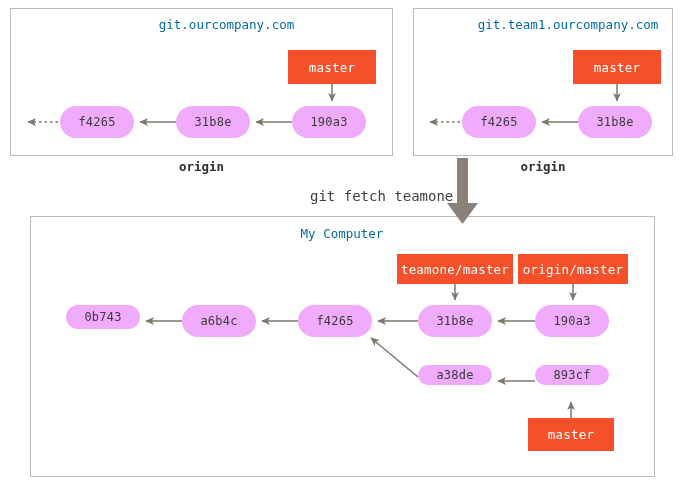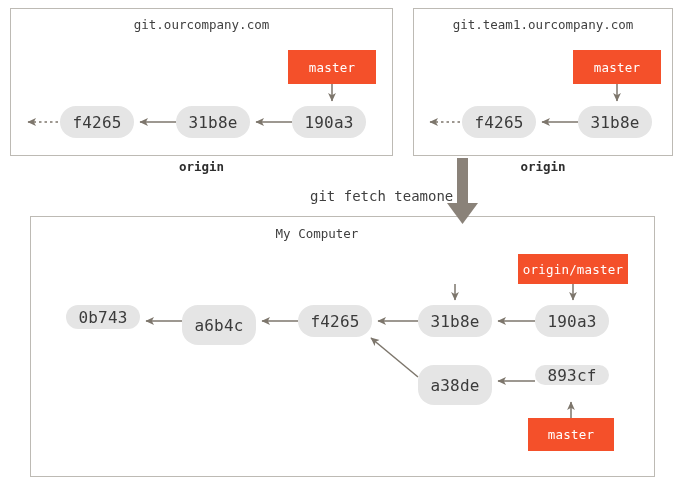--- a/index.html
+++ b/index.html
@@ -14,42 +14,43 @@
 
   .panel{
     position:absolute;
     background:#ffffff;
     border:1px solid #bdbab4;
     box-sizing:border-box;
   }
   .panel-title{
     position:absolute;
     font-size:12.5px;
-    color:#404040;
+    color:#0369a1;
     white-space:nowrap;
     text-align:center;
+    padding-left:25px;
   }
   .panel-caption{
     position:absolute;
     font-size:12.5px;
     font-weight:bold;
     color:#2e2e2e;
     white-space:nowrap;
     text-align:center;
   }
 
   .commit{
     position:absolute;
-    background:#e5e5e5;
+    background:#f0abfc;
     border-radius:16px;
     box-sizing:border-box;
     display:flex;
     align-items:center;
     justify-content:center;
-    font-size:16px;
+    font-size:12px;
     color:#3b3b3b;
     letter-spacing:.2px;
     z-index:3;
   }
 
   .branch{
     position:absolute;
     background:#f4502a;
     box-sizing:border-box;
     display:flex;
@@ -121,27 +122,28 @@
   </div>
 
   <div class="branch" style="left:573px;top:50px;width:88px;height:34px;">master</div>
 
   <div class="fetch-label" style="left:310px;top:188px;">git fetch teamone</div>
 
   <div class="panel" style="left:30px;top:216px;width:625px;height:261px;"></div>
   <div class="panel-title" style="left:30px;top:226px;width:574px;">My Computer</div>
 
   <div class="commit" style="left:66px;top:305px;width:74px;height:24px;">0b743</div>
-  <div class="commit" style="left:182px;top:305px;width:74px;height:40px;">a6b4c</div>
+  <div class="commit" style="left:182px;top:305px;width:74px;height:32px;">a6b4c</div>
   <div class="commit" style="left:298px;top:305px;width:74px;height:32px;">f4265</div>
   <div class="commit" style="left:418px;top:305px;width:74px;height:32px;">31b8e</div>
   <div class="commit" style="left:535px;top:305px;width:74px;height:32px;">190a3</div>
-  <div class="commit" style="left:418px;top:365px;width:74px;height:40px;">a38de</div>
+  <div class="commit" style="left:418px;top:365px;width:74px;height:20px;">a38de</div>
   <div class="commit" style="left:535px;top:365px;width:74px;height:20px;">893cf</div>
 
+  <div class="branch" style="left:397px;top:254px;width:116px;height:30px;">teamone/master</div>
   <div class="branch" style="left:518px;top:254px;width:110px;height:30px;">origin/master</div>
   <div class="branch" style="left:528px;top:418px;width:86px;height:33px;">master</div>
 
   <svg class="arrows">
     <defs>
       <marker id="ah" markerWidth="9" markerHeight="9" refX="8" refY="4.5" orient="auto" markerUnits="userSpaceOnUse">
         <path d="M0,0.6 L8.6,4.5 L0,8.4 L2.2,4.5 Z" fill="#7d766c"></path>
       </marker>
       <marker id="ahd" markerWidth="9" markerHeight="9" refX="8" refY="4.5" orient="auto" markerUnits="userSpaceOnUse">
         <path d="M0,0.6 L8.6,4.5 L0,8.4 L2.2,4.5 Z" fill="#7d766c"></path>

